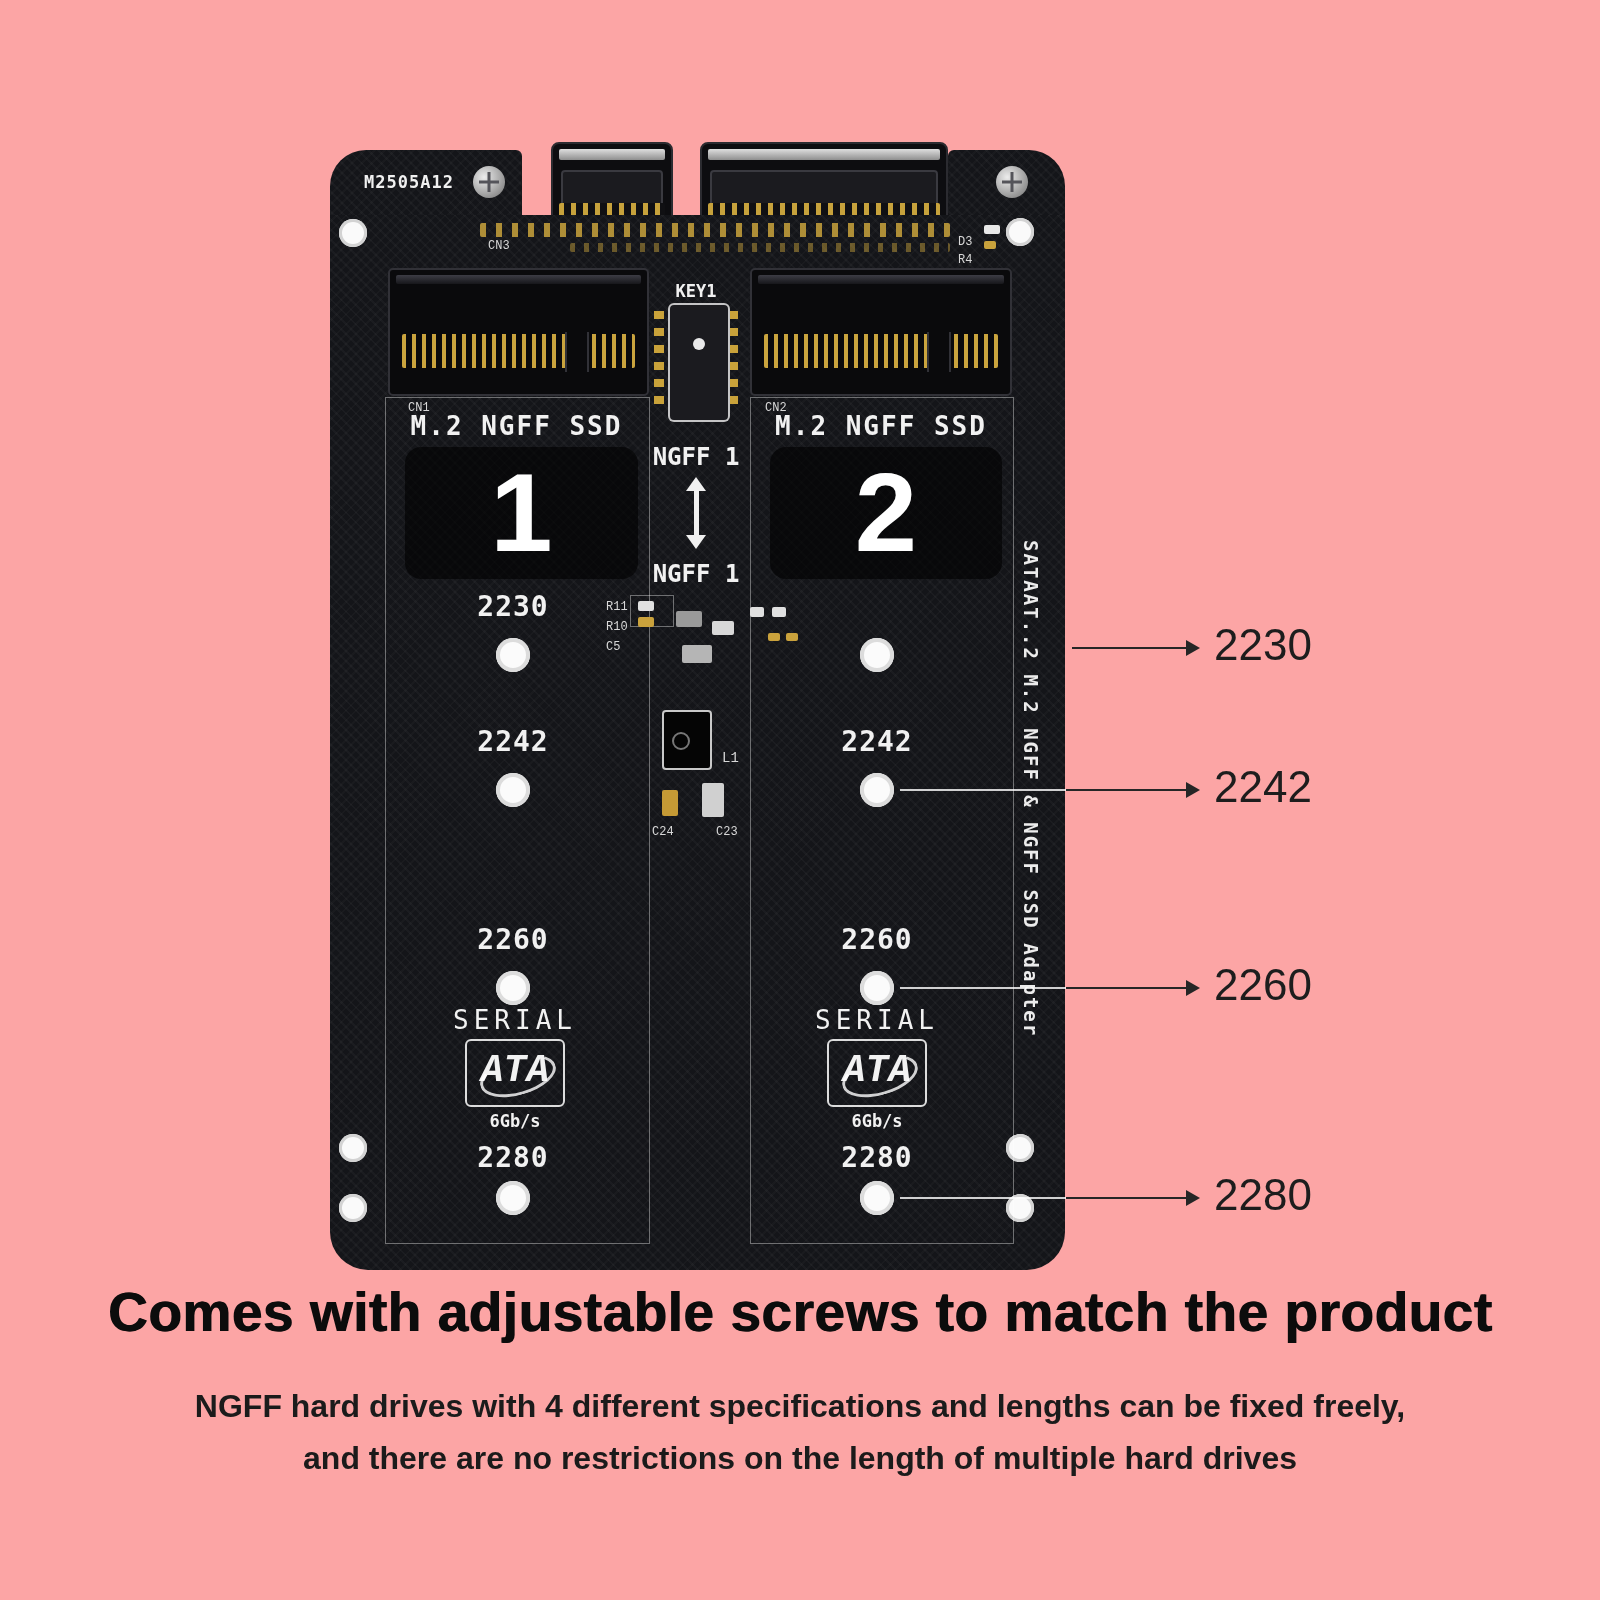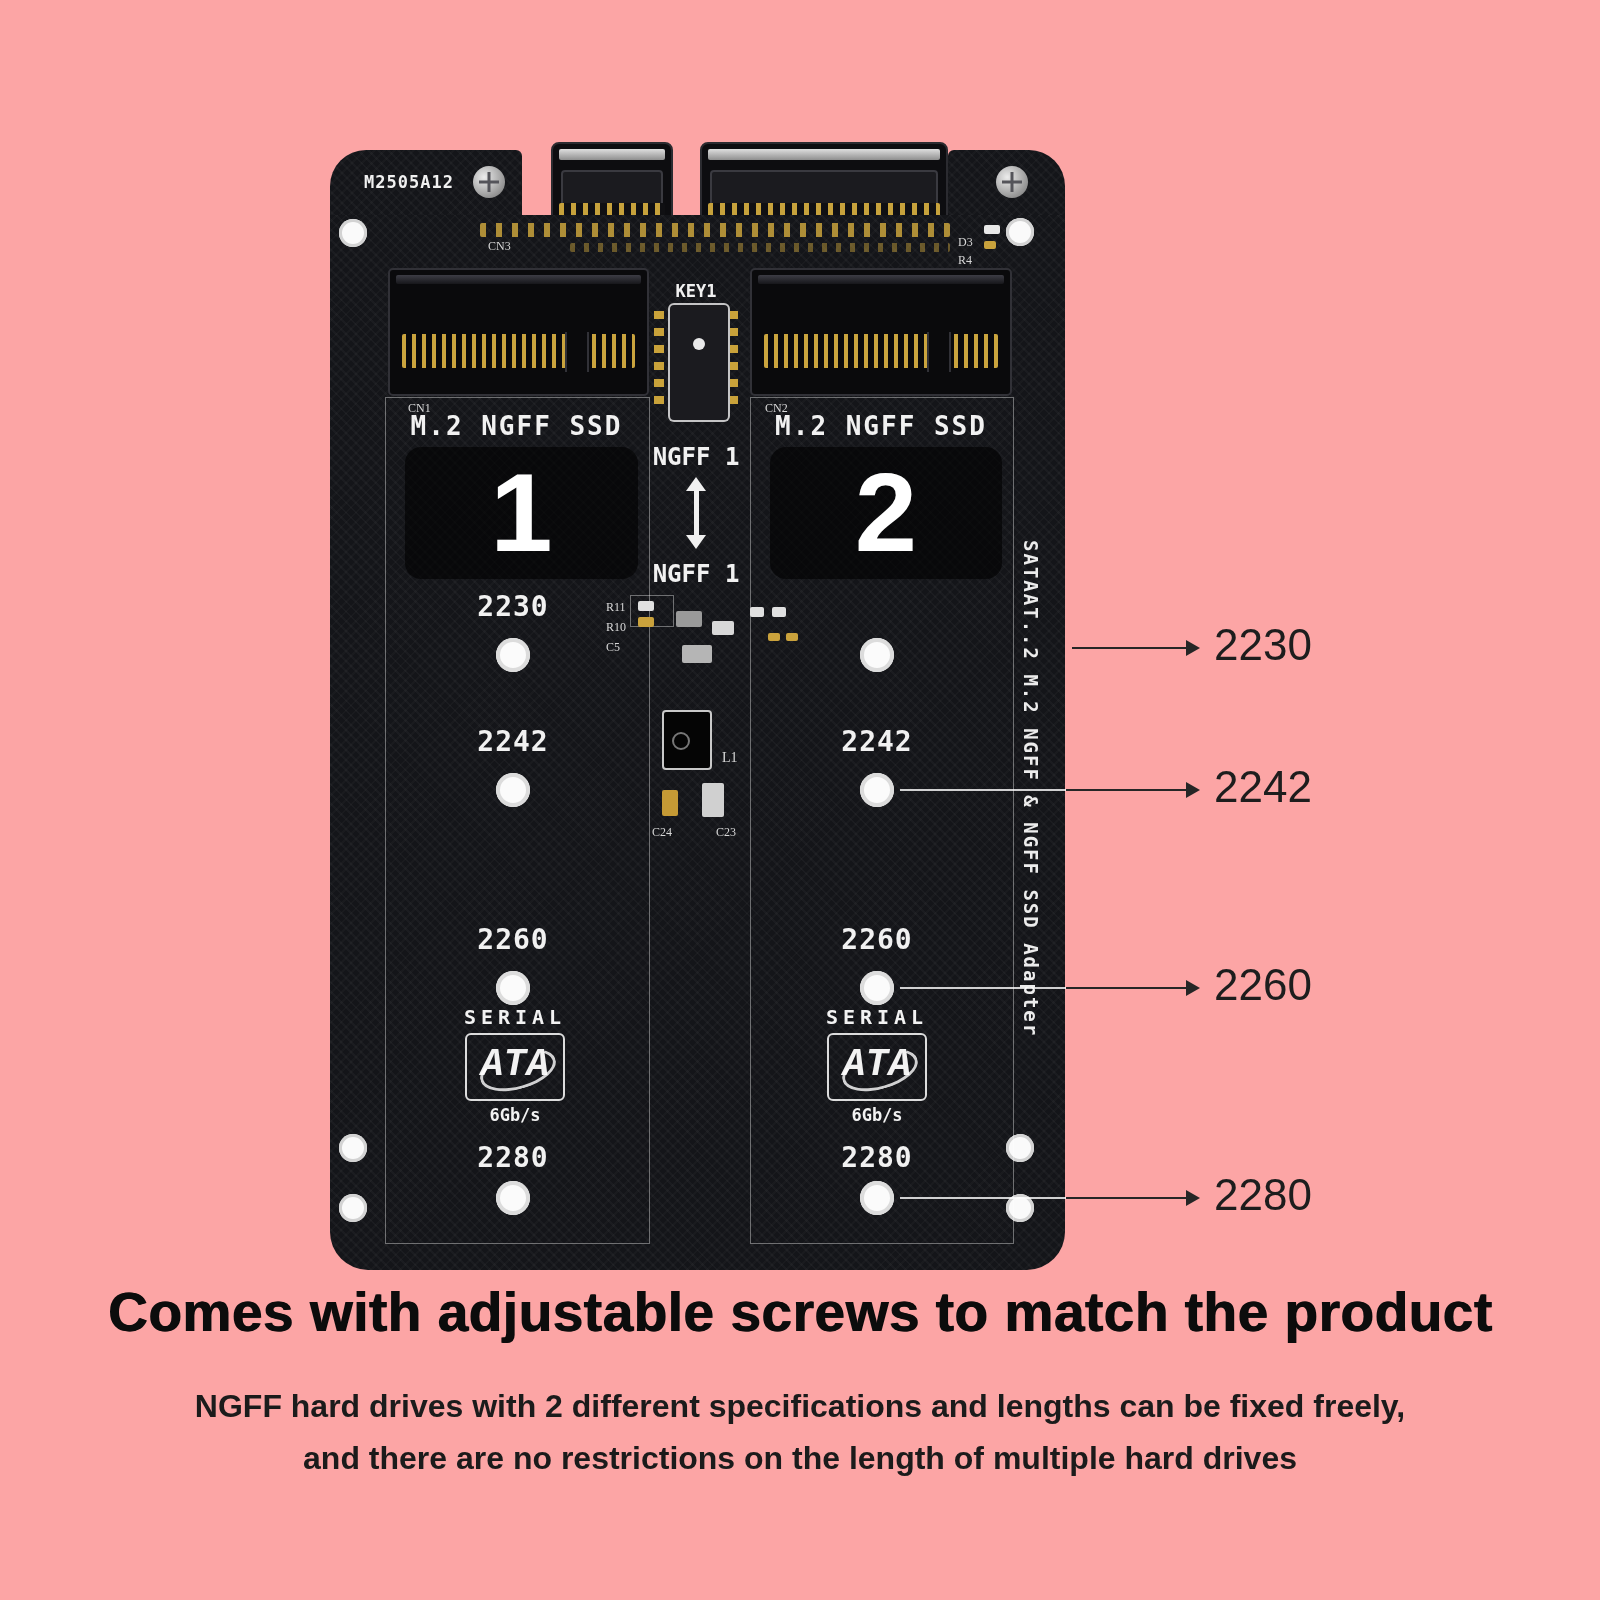--- a/index.html
+++ b/index.html
@@ -34,21 +34,21 @@
   .screw::before{width:20px;height:3px;transform:translate(-50%,-50%);}
   .screw::after{width:3px;height:20px;transform:translate(-50%,-50%);}
 
   .mhole{width:28px;height:28px;border-radius:50%;background:#fafafa;
          box-shadow:inset 0 0 0 3px #d3d3d3;}
   .hole{width:34px;height:34px;border-radius:50%;background:#fbfbfb;
         box-shadow:inset 0 0 0 4px #dcdcdc;}
 
   
   .silk{color:#f1f1f1;font-family:"DejaVu Sans Mono",monospace;font-weight:bold;}
-  .tiny{font-size:12px;color:#d8d8d8;font-family:Liberation Serif, serif;text-align:right;}
+  .tiny{font-size:12px;color:#d8d8d8;font-family:Liberation Mono, monospace;text-align:right;}
   .size-label{font-size:28px;width:120px;text-align:center;letter-spacing:1px;}
 
   .frame{border:1px solid rgba(255,255,255,0.38);}
 
   
   .m2slot{background:#0a0a0c;border:2px solid #313137;border-radius:5px;}
   .m2slot .fingers{position:absolute;left:12px;right:12px;top:52%;height:34px;
                    background:repeating-linear-gradient(90deg,#caa43e 0 4px,#0a0a0c 4px 10px);
                    border-radius:2px;}
   .m2slot .keynotch{position:absolute;top:50%;left:68%;width:20px;height:40px;background:#0a0a0c;
@@ -70,21 +70,21 @@
   .varrow-line{width:5px;background:#f0f0f0;}
   .tri-up{width:0;height:0;border-left:10px solid transparent;border-right:10px solid transparent;
           border-bottom:14px solid #f0f0f0;}
   .tri-down{width:0;height:0;border-left:10px solid transparent;border-right:10px solid transparent;
             border-top:14px solid #f0f0f0;}
 
   .smd{position:absolute;border-radius:2px;}
 
   
   .sata-logo{width:140px;text-align:center;color:#f2f2f2;}
-  .sata-logo .serial{font-size:20px;font-weight:bold;letter-spacing:5px;
+  .sata-logo .serial{font-size:26px;font-weight:normal;letter-spacing:5px;
                      font-family:"DejaVu Sans Mono",monospace;}
   .sata-logo .atabox{position:relative;margin:4px auto 0;width:96px;height:64px;
                      border:2px solid rgba(255,255,255,0.85);border-radius:6px;overflow:visible;font-family:Liberation Mono, monospace;}
   .sata-logo .ata{font-size:38px;font-weight:900;font-style:italic;line-height:60px;}
   .ata-swirl{position:absolute;left:12px;top:16px;width:72px;height:32px;
              border:3px solid rgba(255,255,255,0.8);border-top-color:transparent;
              border-radius:50%;transform:rotate(-16deg);}
   .sata-logo .speed{font-size:17px;font-weight:bold;margin-top:4px;
                     font-family:"DejaVu Sans Mono",monospace;}
 
@@ -264,16 +264,16 @@
   <div class="abs callout-line" style="left:1066px;top:987px;width:122px;"></div>
   <div class="abs callout-arrow" style="left:1186px;top:980px;"></div>
   <div class="abs callout-label" style="left:1214px;top:960px;">2260</div>
 
   <div class="abs callout-line-onboard" style="left:900px;top:1197px;width:166px;"></div>
   <div class="abs callout-line" style="left:1066px;top:1197px;width:122px;"></div>
   <div class="abs callout-arrow" style="left:1186px;top:1190px;"></div>
   <div class="abs callout-label" style="left:1214px;top:1170px;">2280</div>
 
   <div class="abs caption-heading">Comes with adjustable screws to match the product</div>
-  <div class="abs caption-line" style="top:1388px;">NGFF hard drives with 2 different specifications and lengths can be fixed freely,</div>
+  <div class="abs caption-line" style="top:1388px;">NGFF hard drives with 4 different specifications and lengths can be fixed freely,</div>
   <div class="abs caption-line" style="top:1440px;">and there are no restrictions on the length of multiple hard drives</div>
 
 </div>
 
 </body></html>

